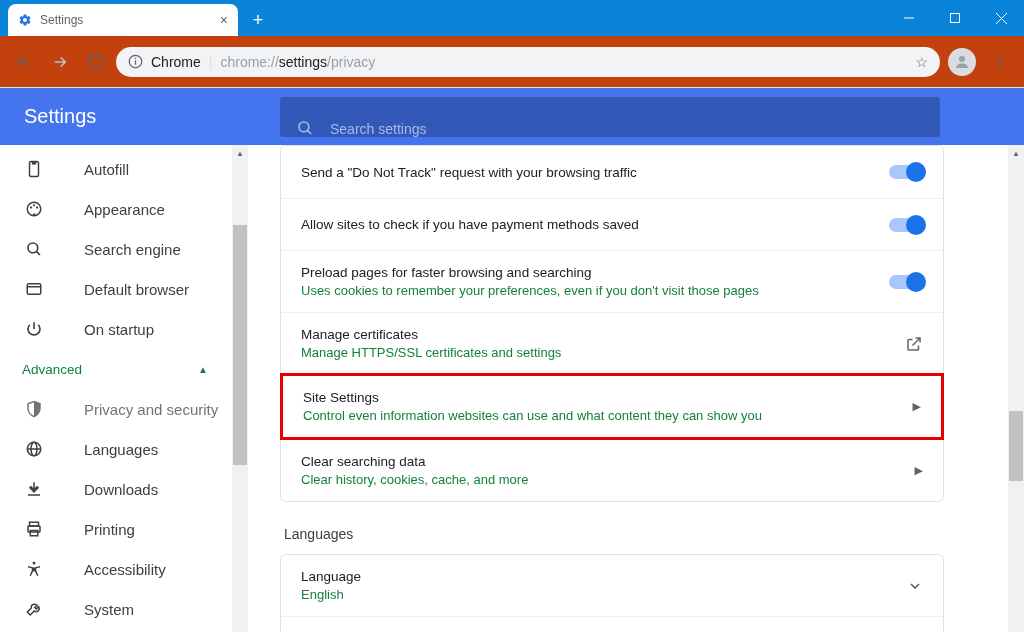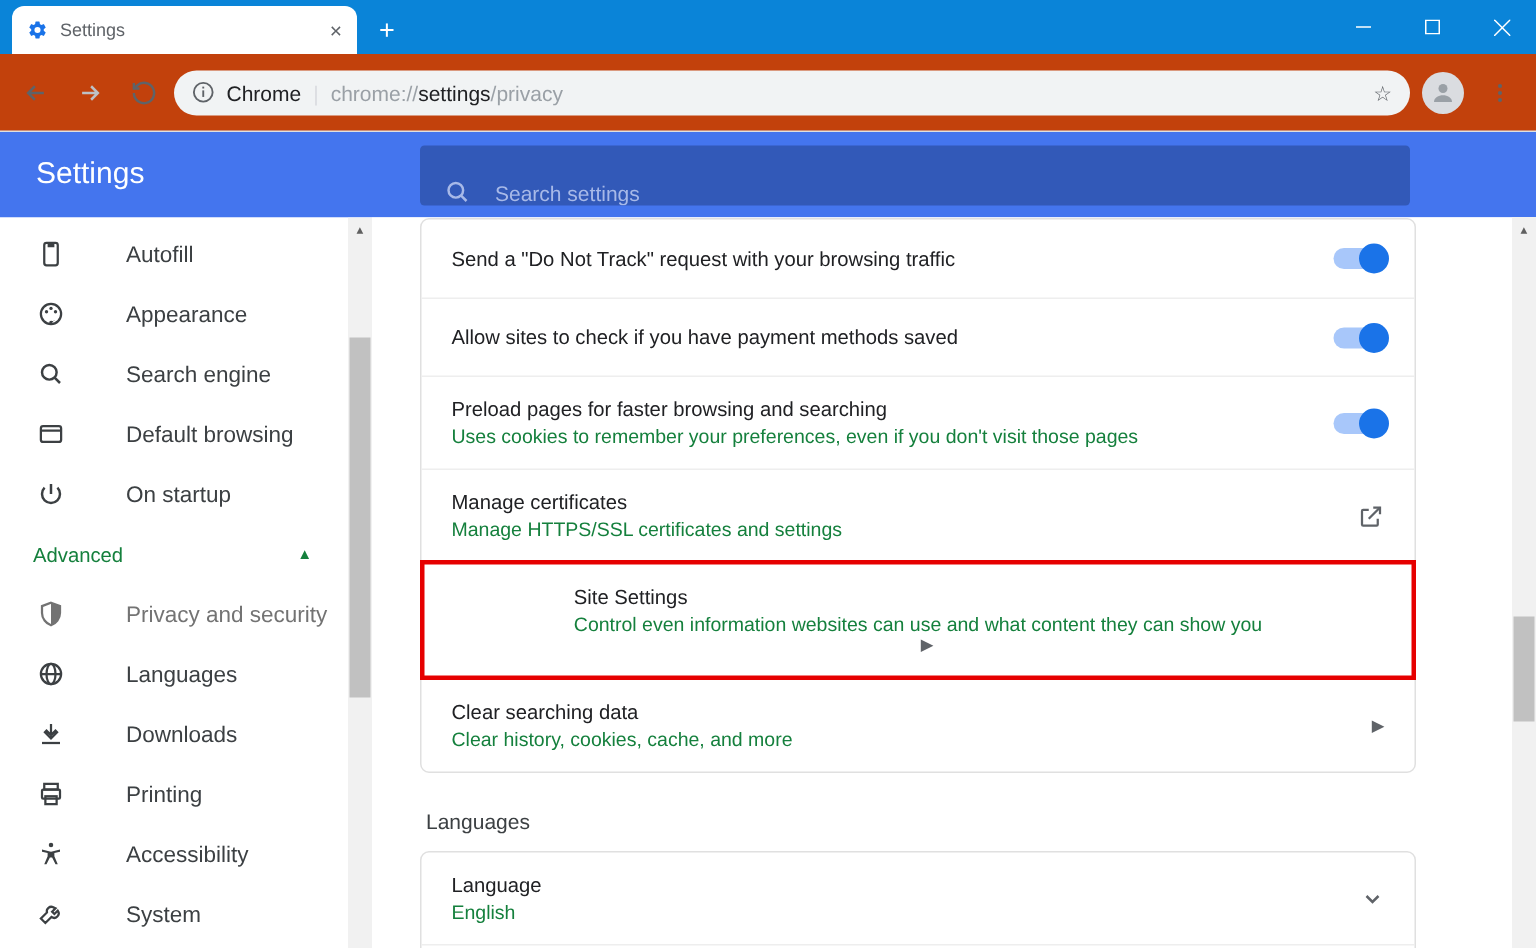--- a/index.html
+++ b/index.html
@@ -49,21 +49,21 @@
   .content-wrap { flex: 1; position: relative; overflow: hidden; background: #fff; }
   .content { height: 100%; overflow-y: auto; padding: 0 8px 0 32px; }
   .content::-webkit-scrollbar { width: 0; }
   .c-scroll { position: absolute; right: 0; top: 0; width: 16px; height: 100%; background: #f1f1f1; display:flex; flex-direction:column;}
   .c-scroll .arrow { height: 16px; display:flex; align-items:center; justify-content:center; font-size:9px; color:#606060;}
   .c-scroll .thumb { position:absolute; top: 266px; width: 14px; left:1px; height: 70px; background: #c1c1c1; }
 
   .card { background: #fff; border: 1px solid #e0e0e0; border-radius: 6px; width: 664px; margin-bottom: 24px; }
   .row { padding: 14px 20px; display: flex; align-items: center; border-top: 1px solid #eee; min-height: 52px; }
   .row:first-child { border-top: none; }
-  .row.highlight { border: 3px solid #e60000; margin: -1px; position: relative; z-index: 1; flex-direction: column; }
+  .row.highlight { border: 3px solid #e60000; margin: -1px; position: relative; z-index: 1; }
   .row-text { flex: 1; }
   .row-title { font-size: 13.5px; color: #202124; }
   .row-sub { font-size: 13px; color: #15803d; margin-top: 3px; }
   .row-act { margin-left: 12px; color: #5f6368; display:flex; align-items:center; }
 
   .toggle { width: 34px; height: 14px; background: #a8c7fa; border-radius: 7px; position: relative; }
   .toggle::after { content: ''; position: absolute; right: -3px; top: -3px; width: 20px; height: 20px; background: #1a73e8; border-radius: 50%; }
 
   .section-head { font-size: 14px; color: #3c4043; width: 664px; padding: 0 4px 12px 4px; }
 
@@ -198,21 +198,21 @@
           </span>
           <span>Search engine</span>
         </div>
         <div class="side-item">
           <span class="icon">
             <svg width="18" height="18" viewBox="0 0 24 24" fill="none" stroke="currentColor" stroke-width="2">
               <rect x="3" y="5" width="18" height="14" rx="2"></rect>
               <line x1="3" y1="9" x2="21" y2="9"></line>
             </svg>
           </span>
-          <span>Default browsing</span>
+          <span>Default browser</span>
         </div>
         <div class="side-item">
           <span class="icon">
             <svg width="18" height="18" viewBox="0 0 24 24" fill="none" stroke="currentColor" stroke-width="2.2">
               <path d="M12 3v9"></path>
               <path d="M6.3 6.3a8 8 0 1 0 11.4 0"></path>
             </svg>
           </span>
           <span>On startup</span>
         </div>

